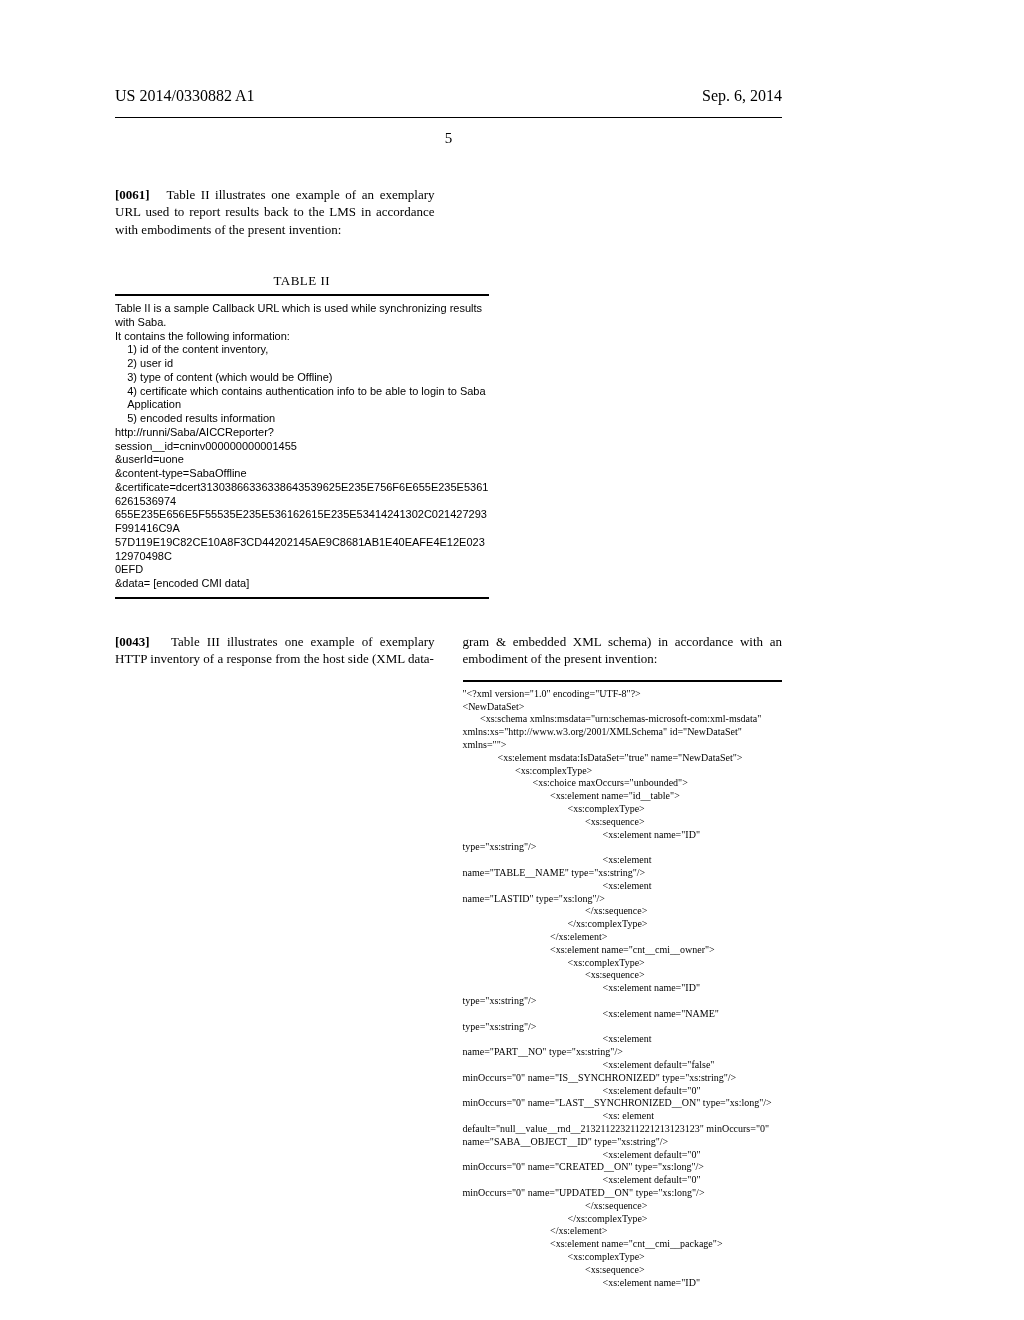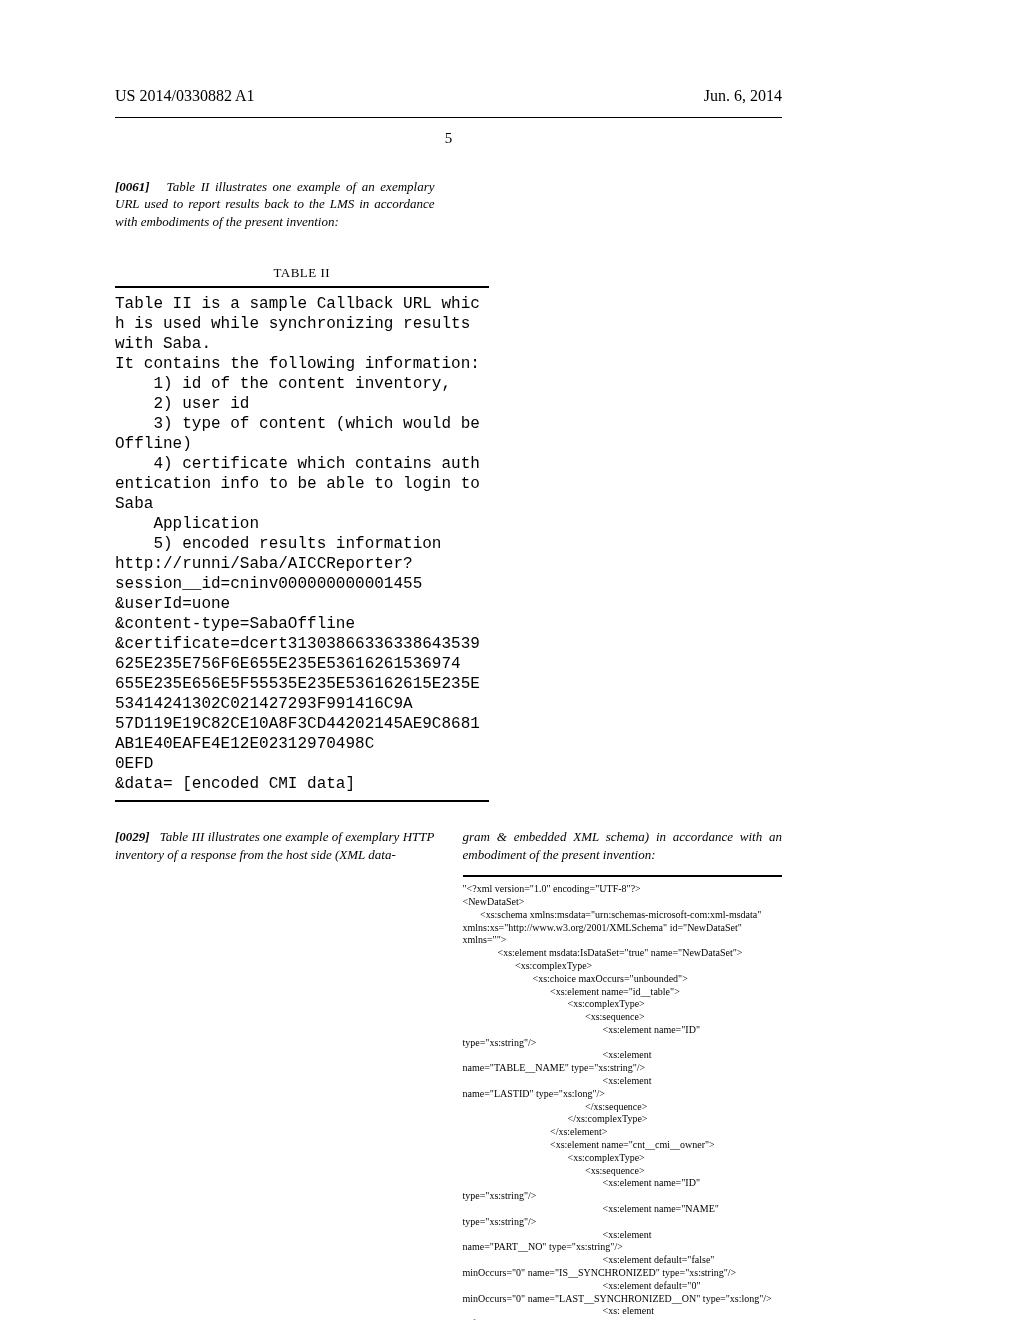--- a/index.html
+++ b/index.html
@@ -35,31 +35,31 @@
     margin: 8px 0 30px 0;
   }
   .col-left, .col-right {
     width: calc(50% - 14px);
   }
   .flex-row {
     display: flex;
     gap: 28px;
   }
   .para-num { font-weight: bold; }
-  .para { text-align: justify; margin: 0 0 12px 0; font-style: italic; }
+  .para { text-align: justify; margin: 8px 0 12px 0; }
   .table-title {
     text-align: center;
     font-size: 13px;
     margin: 22px 0 4px 0;
     letter-spacing: 0.5px;
   }
   .tbl-rule-thick { border: 0; border-top: 2px solid #000; margin: 0; }
   .table-body {
-    font-family: Liberation Mono, monospace;
-    font-size: 16px;
+    font-family: Liberation Sans, sans-serif;
+    font-size: 11px;
     white-space: pre-wrap;
     word-break: break-all;
     padding: 6px 0 6px 0;
     line-height: 1.25;
   }
   .table3-body {
     font-family: "Times New Roman", Times, serif;
     font-size: 10px;
     white-space: pre-wrap;
     word-break: break-word;
@@ -68,21 +68,21 @@
   }
   .no-break { break-inside: avoid; }
 </style>
 </head>
 <body>
 
 <div class="page">
 
   <div class="header">
     <div class="header-left">US 2014/0330882 A1</div>
-    <div class="header-right">Jun. 6, 2014</div>
+    <div class="header-right">Sep. 6, 2014</div>
   </div>
   <hr class="hr-top">
 
   <div class="pgnum">5</div>
 
   <div class="flex-row">
     <div class="col-left">
       <p class="para">
         <span class="para-num">[0061]</span>
         &nbsp;&nbsp;<span>Table II illustrates one example of an exemplary URL used to report results back to the LMS in accordance with embodiments of the present invention:</span>
@@ -112,21 +112,21 @@
 0EFD
 &amp;data= [encoded CMI data]</div>
     <hr class="tbl-rule-thick">
   </div>
 
   <div style="height:26px"></div>
 
   <div class="flex-row">
     <div class="col-left">
       <p class="para">
-        <span class="para-num">[0029]</span>
+        <span class="para-num">[0043]</span>
         &nbsp;&nbsp;<span>Table III illustrates one example of exemplary HTTP inventory of a response from the host side (XML data-</span>
       </p>
     </div>
     <div class="col-right">
       <p class="para">gram &amp; embedded XML schema) in accordance with an embodiment of the present invention:</p>
 
       <div class="no-break">
         <hr class="tbl-rule-thick">
         <div class="table3-body">"&lt;?xml version="1.0" encoding="UTF-8"?&gt;
 &lt;NewDataSet&gt;

